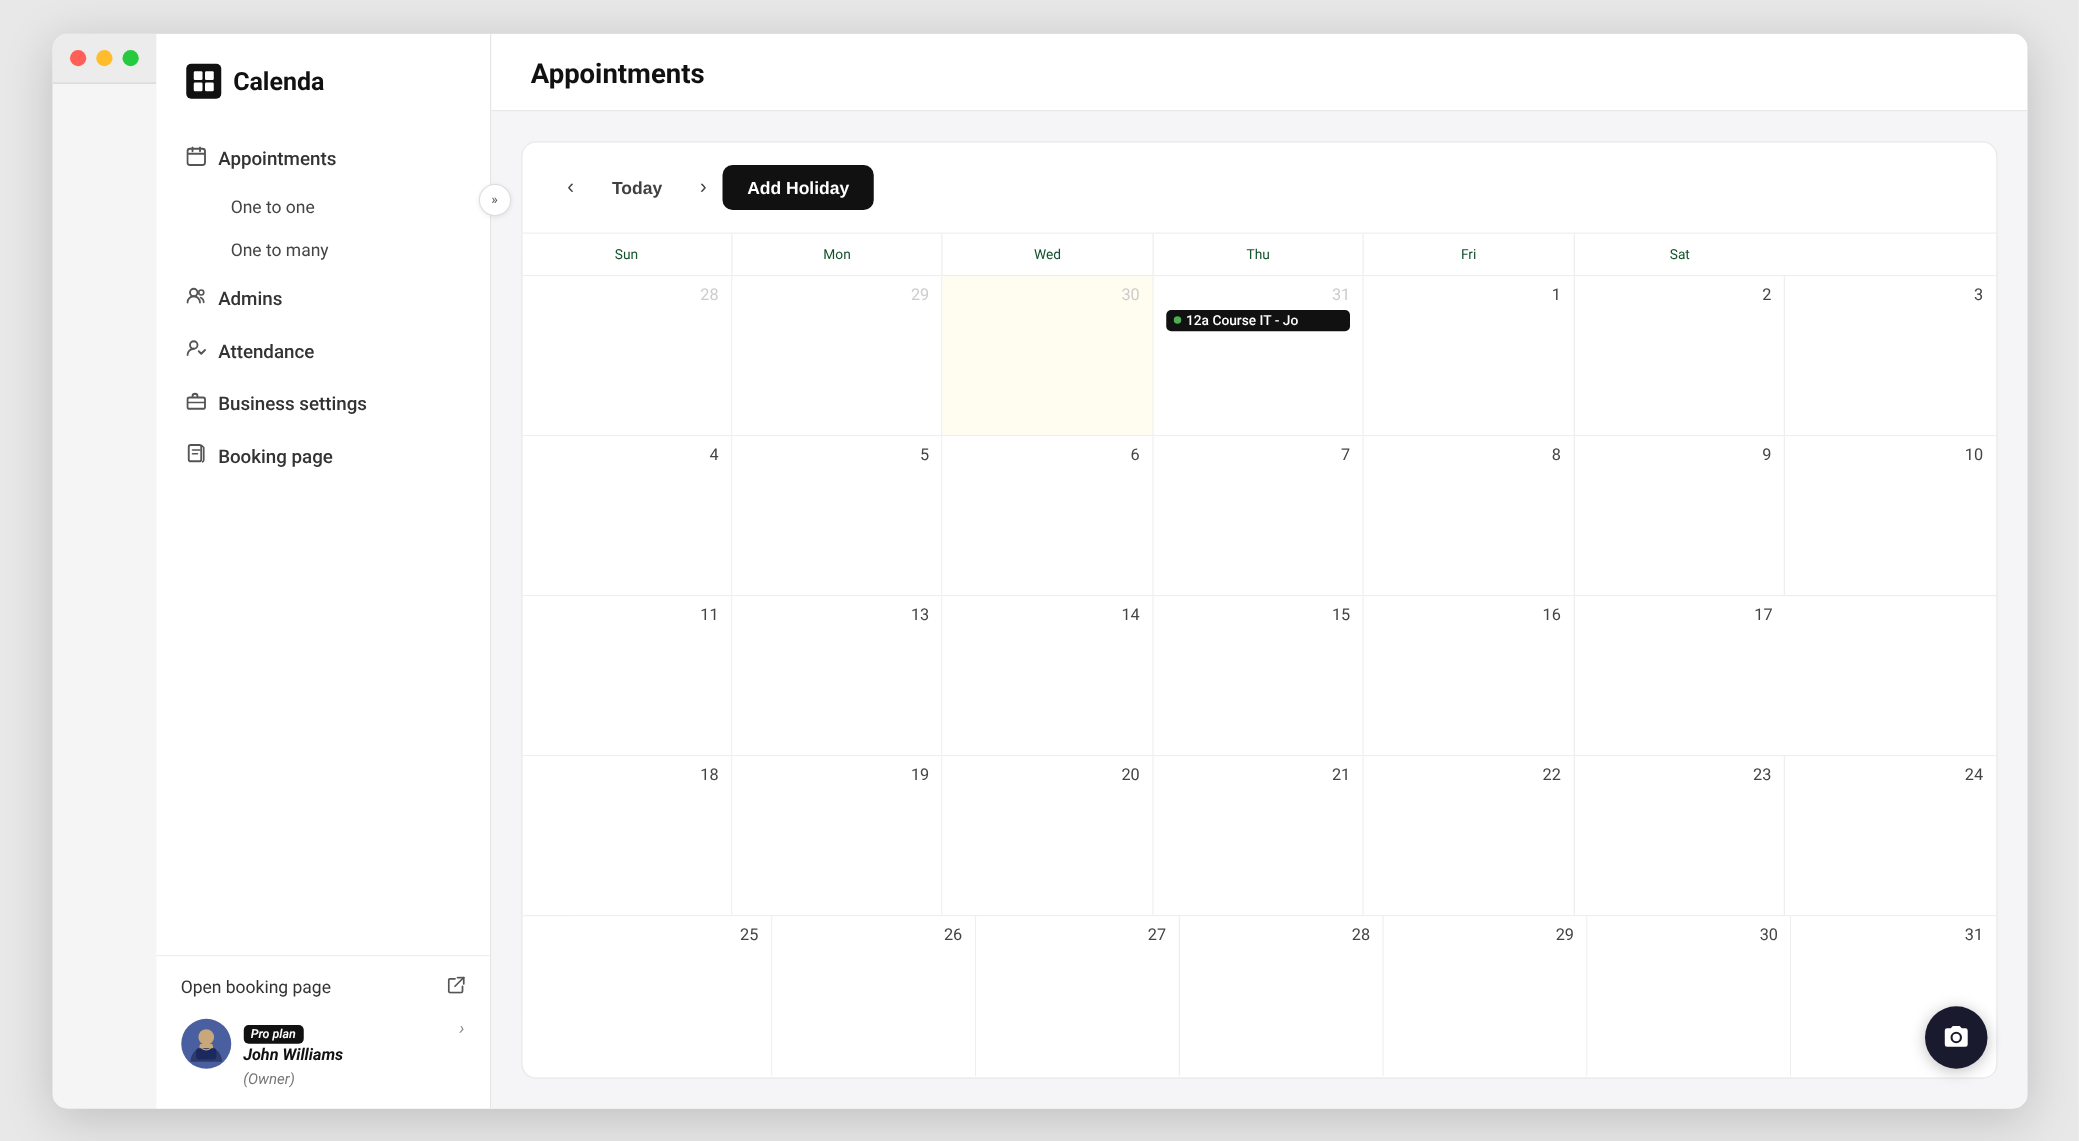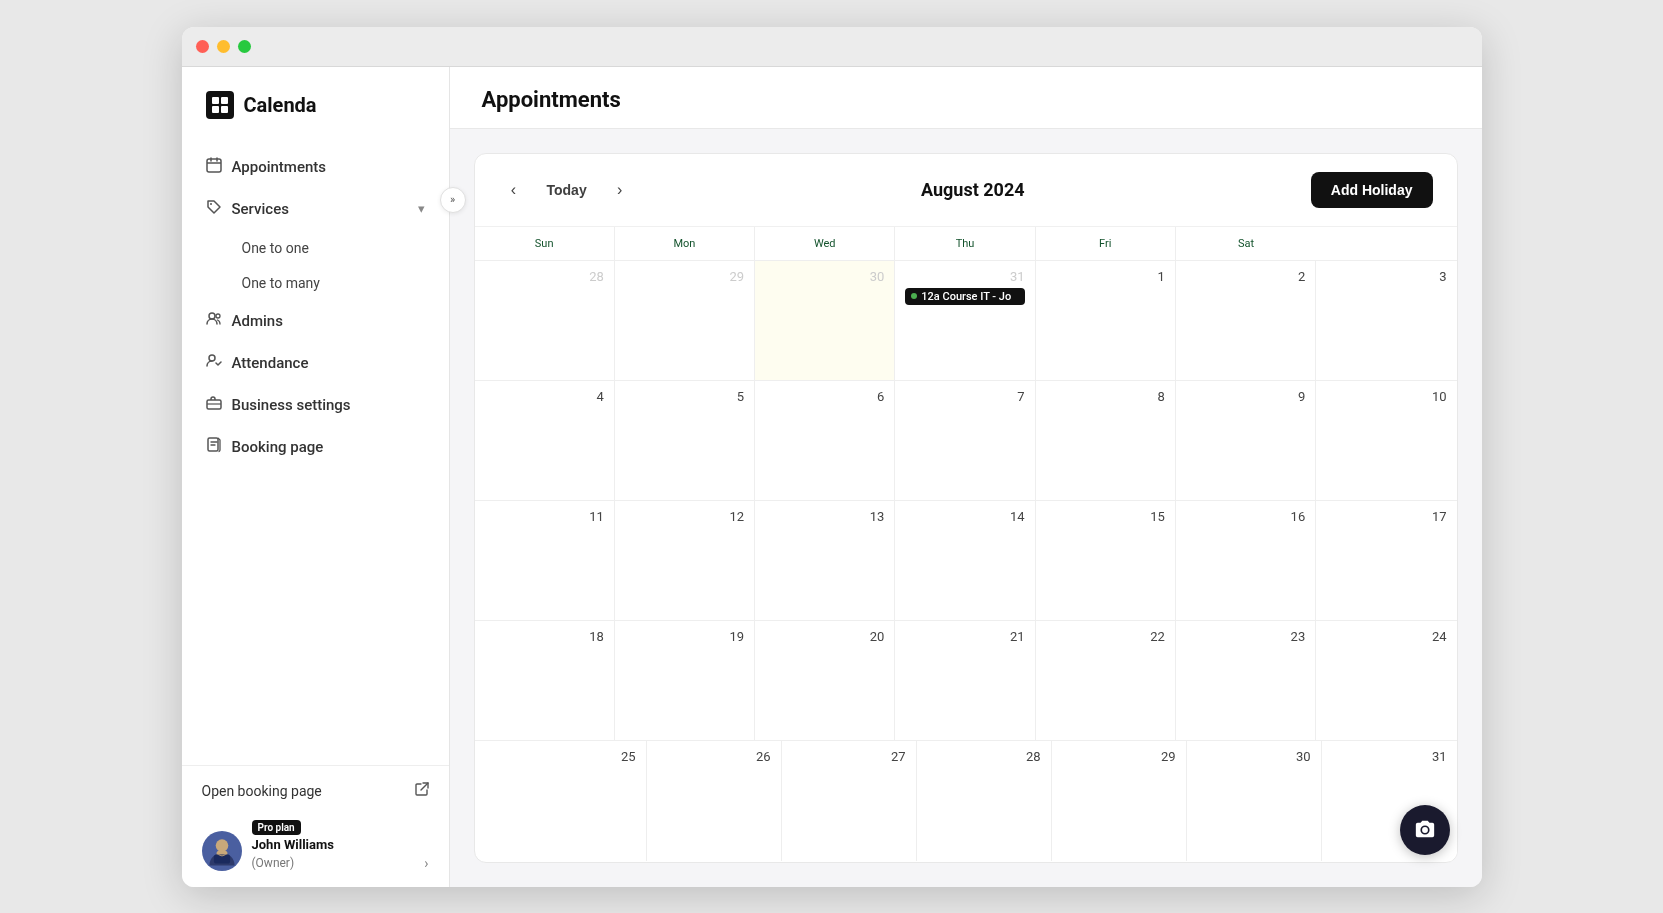--- a/index.html
+++ b/index.html
@@ -7,28 +7,28 @@
       font-family: -apple-system, BlinkMacSystemFont, 'Segoe UI', Roboto, sans-serif;
       background: #e8e8e8;
       width: 1663px;
       height: 913px;
       overflow: hidden;
       display: flex;
       align-items: center;
       justify-content: center;
     }
     .window {
-      width: 1300px;
+      width: 1580px;
       height: 860px;
       background: #f5f5f5;
       border-radius: 12px;
       box-shadow: 0 8px 40px rgba(0,0,0,0.18);
       overflow: hidden;
       display: flex;
-      flex-direction: column;
+      flex-direction: row;
     }
     .title-bar {
       height: 40px;
       background: #ececec;
       display: flex;
       align-items: center;
       padding: 0 14px;
       gap: 8px;
       flex-shrink: 0;
       border-bottom: 1px solid #d8d8d8;
@@ -112,23 +112,24 @@
       align-items: center;
       gap: 8px;
       font-size: 14px;
       color: #333;
       cursor: pointer;
       margin-bottom: 16px;
     }
     .open-booking .ext-icon { margin-left: auto; font-size: 15px; color: #555; }
     .user-area {
       display: flex;
-      align-items: flex-end;
+      align-items: flex-start;
       gap: 10px;
       cursor: pointer;
+      font-style: italic;
     }
     .user-avatar {
       width: 40px; height: 40px; border-radius: 50%;
       background: #4a5fa0;
       display: flex; align-items: center; justify-content: center;
       overflow: hidden;
     }
     .user-avatar svg { width: 36px; height: 36px; }
     .user-info { flex: 1; }
     .user-badge {
@@ -371,30 +372,20 @@
             <svg width="16" height="16" viewBox="0 0 16 16" fill="none">
               <rect x="1" y="2" width="14" height="13" rx="2" stroke="#555" stroke-width="1.5"></rect>
               <line x1="1" y1="6" x2="15" y2="6" stroke="#555" stroke-width="1.5"></line>
               <line x1="5" y1="1" x2="5" y2="4" stroke="#555" stroke-width="1.5" stroke-linecap="round"></line>
               <line x1="11" y1="1" x2="11" y2="4" stroke="#555" stroke-width="1.5" stroke-linecap="round"></line>
             </svg>
           </span>
           <span>Appointments</span>
         </div>
 
-        <div class="nav-item">
-          <span class="nav-icon">
-            <svg width="16" height="16" viewBox="0 0 16 16" fill="none">
-              <path d="M2 2h6l6 6-6 6-6-6V2z" stroke="#555" stroke-width="1.5" stroke-linejoin="round"></path>
-              <circle cx="5" cy="5" r="1" fill="#555"></circle>
-            </svg>
-          </span>
-          <span>Services</span>
-          <span class="nav-chevron">▾</span>
-        </div>
 
         <div class="nav-sub">
           <div class="nav-sub-item">One to one</div>
           <div class="nav-sub-item">One to many</div>
         </div>
 
         <div class="nav-item">
           <span class="nav-icon">
             <svg width="16" height="16" viewBox="0 0 16 16" fill="none">
               <circle cx="6" cy="5" r="3" stroke="#555" stroke-width="1.5"></circle>
@@ -481,21 +472,20 @@
 
       <div class="calendar-wrapper">
         <div class="calendar-container">
 
           <div class="calendar-toolbar">
             <div class="cal-nav">
               <button class="cal-nav-btn">‹</button>
               <button class="cal-today-btn">Today</button>
               <button class="cal-nav-btn">›</button>
             </div>
-            <div class="cal-month-title">August 2024</div>
             <button class="add-holiday-btn">Add Holiday</button>
           </div>
 
           <div class="calendar-grid">
 
             <div class="cal-header-row">
             <div class="cal-header-cell">Sun</div>
                 <div class="cal-header-cell">Mon</div>
                 <div class="cal-header-cell">Wed</div>
                 <div class="cal-header-cell">Thu</div>
@@ -550,23 +540,20 @@
                   <div class="cal-day">
                     <span class="day-num">9</span>
                   </div>
                   <div class="cal-day">
                     <span class="day-num">10</span>
                   </div>
                 </div>
                 <div class="cal-week">
                   <div class="cal-day">
                     <span class="day-num">11</span>
-                  </div>
-                  <div class="cal-day">
-                    <span class="day-num">12</span>
                   </div>
                   <div class="cal-day">
                     <span class="day-num">13</span>
                   </div>
                   <div class="cal-day">
                     <span class="day-num">14</span>
                   </div>
                   <div class="cal-day">
                     <span class="day-num">15</span>
                   </div>

